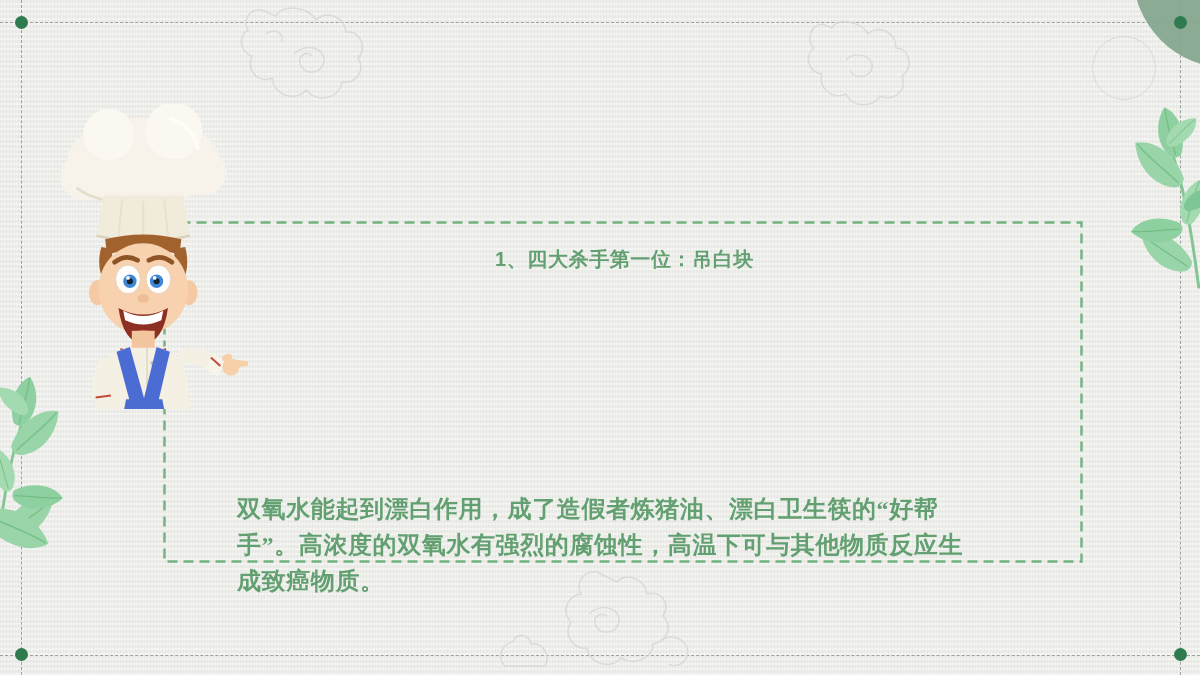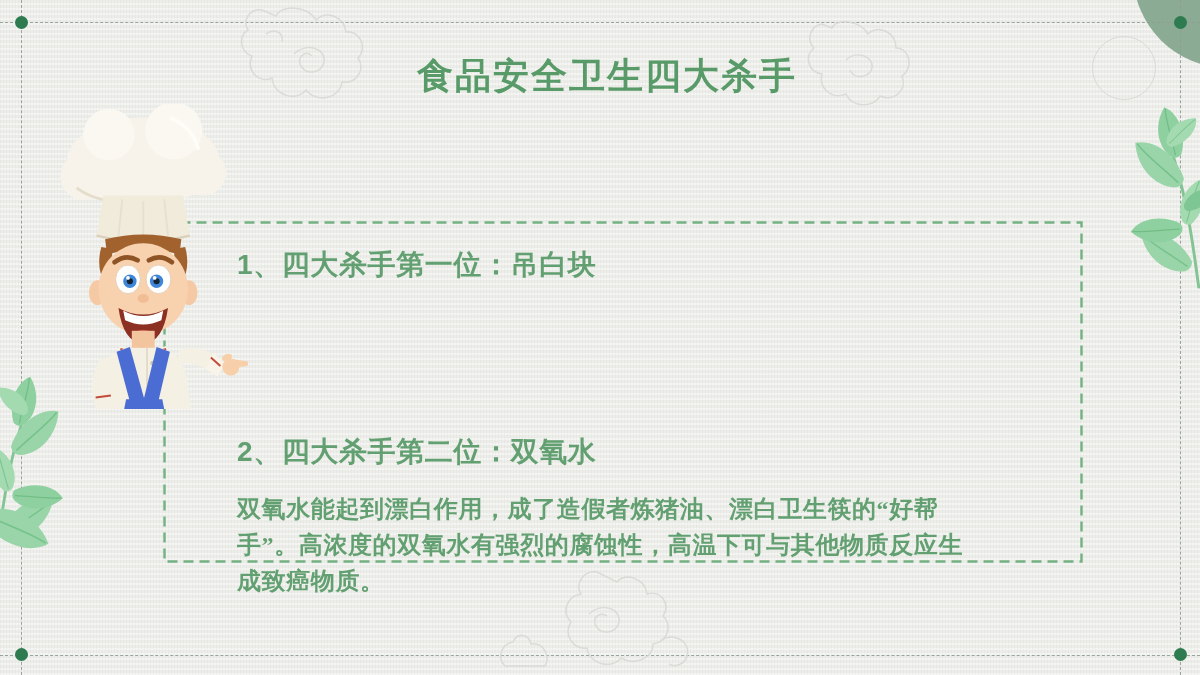--- a/index.html
+++ b/index.html
@@ -24,21 +24,21 @@
   
   .title{
     position:absolute;left:0;top:52px;width:1200px;text-align:center;
     font-size:36px;font-weight:bold;letter-spacing:2px;color:#589a68;
     text-indent:14px;
   }
   
   .dashed-box{position:absolute;left:163px;top:221px;width:920px;height:342px;}
   
   .txt{position:absolute;left:237px;width:775px;color:#63a071;font-weight:bold;letter-spacing:.6px;}
-  .heading{font-size:28px;}
+  .heading{font-size:20px;text-align:center;}
   .h-first{top:246px;}
   .h-second{top:433px;}
   .para{font-size:24px;line-height:36px;white-space:pre-line;}
   .p-first{top:312px;}
   .p-second{top:491px;font-family:Liberation Serif, serif;}
   
   .chef{position:absolute;left:48px;top:104px;width:200px;height:305px;z-index:6;}
 </style>
 </head>
 <body>
@@ -138,28 +138,26 @@
         <path d="M0,0 C10,-14 32,-18 50,-8 C44,8 22,16 2,11 C-2,7 -2,4 0,0 Z" fill="#99d5a8"></path>
         <path d="M2,5 C18,1 36,-6 48,-7" stroke="#76c28b" stroke-width="1.3" fill="none"></path>
       </g>
   </svg>
 
   <div class="corner-dot" style="left:15px;top:16px"></div>
   <div class="corner-dot" style="left:1174px;top:16px"></div>
   <div class="corner-dot" style="left:15px;top:648px"></div>
   <div class="corner-dot" style="left:1174px;top:648px"></div>
 
-  <div class="title">食品安全卫生四大杀手</div>
 
   <svg class="dashed-box" viewBox="0 0 920 342">
     <rect x="1.5" y="1.5" width="917" height="339" fill="none" stroke="#74b182" stroke-width="2.4" stroke-dasharray="10 6"></rect>
   </svg>
 
   <div class="txt heading h-first">1、四大杀手第一位：吊白块</div>
-  <div class="txt heading h-second">2、四大杀手第二位：双氧水</div>
   <div class="txt para    p-second">双氧水能起到漂白作用，成了造假者炼猪油、漂白卫生筷的“好帮
 手”。高浓度的双氧水有强烈的腐蚀性，高温下可与其他物质反应生
 成致癌物质。</div>
 
   <svg class="chef" viewBox="0 0 210 320">
 
     <g>
       <ellipse cx="100" cy="60" rx="80" ry="46" fill="#f7f3ea"></ellipse>
       <circle cx="38" cy="76" r="25" fill="#f7f3ea"></circle>
       <circle cx="163" cy="72" r="24" fill="#f7f3ea"></circle>

